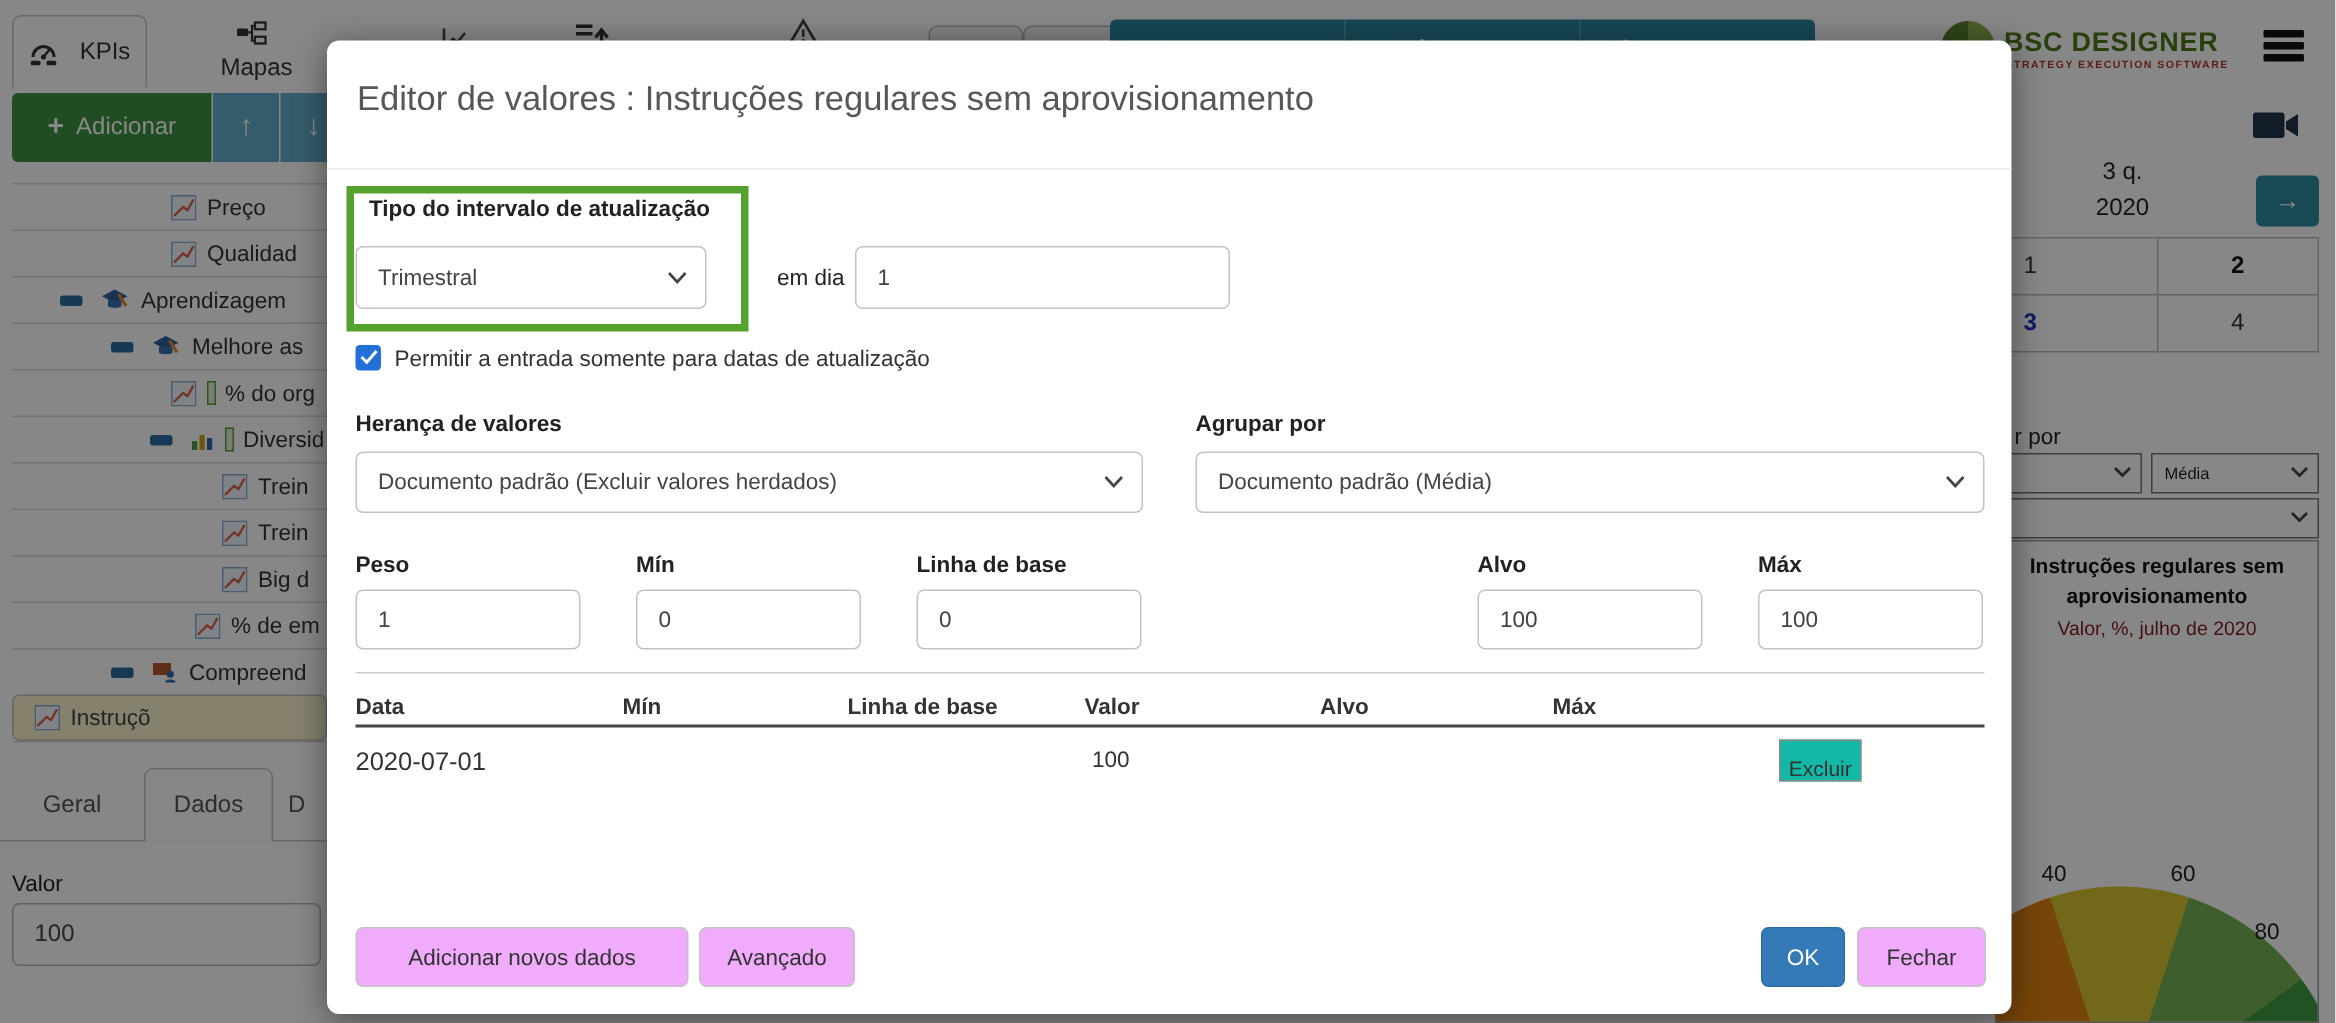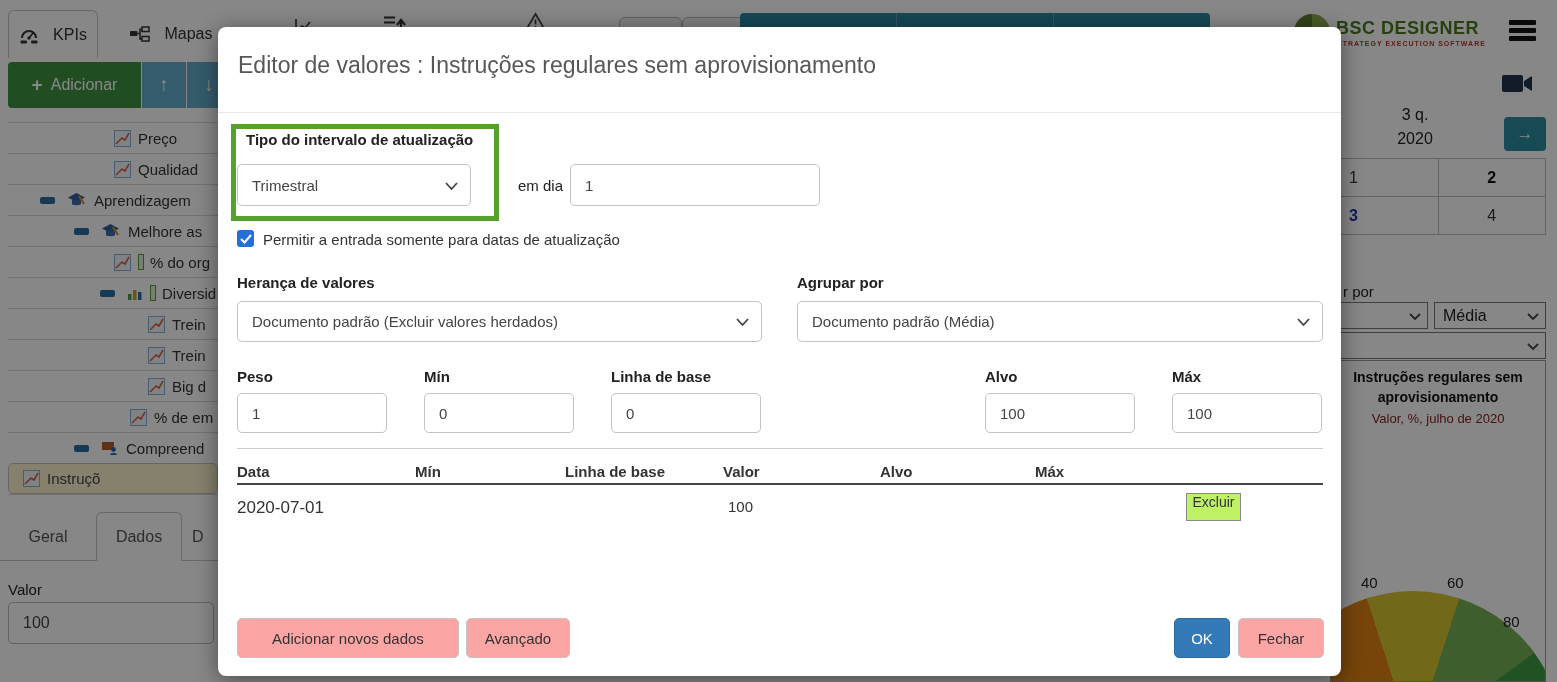--- a/index.html
+++ b/index.html
@@ -6,21 +6,21 @@
   html,body { width:1557px; height:682px; }
   body { position:relative; overflow:hidden; background:#fff;
          font-family:"Liberation Sans", sans-serif; color:#333; }
   .abs { position:absolute; }
 
   
   .tab-kpis { left:8px; top:10px; width:90px; height:48px; background:#fff;
     border:1px solid #c6c6c6; border-bottom:none; border-radius:6px 6px 0 0;
     display:flex; align-items:center; justify-content:center; gap:7px; font-size:16px; color:#333; }
   .tab-mapas { left:112px; top:10px; width:118px; height:48px;
-    display:flex; align-items:center; justify-content:center; gap:7px; font-size:16px; color:#333; }
+    display:flex; align-items:center; justify-content:center; gap:7px; font-size:16px; color:#333;flex-direction:column; }
   .ghost-icon { color:#444; }
   .mini-btns { left:619px; top:17px; width:126px; height:41px; display:flex; }
   .mini-btn { flex:1; background:#f4f4f4; border:1px solid #b9b9b9; border-radius:6px 6px 0 0;
     display:flex; align-items:center; justify-content:center; }
   .dot { width:11px; height:11px; border-radius:50%; }
   .dot-orange { background:#c96a28; } .dot-green { background:#5a9e32; }
   .action-bar { left:740px; top:13px; width:470px; height:45px; background:#2b87a0;
     border-radius:4px 4px 0 0; display:flex; }
   .action-btn { flex:1; display:flex; align-items:center; justify-content:center; gap:9px;
     color:#fff; font-size:16px; border-left:1px solid rgba(255,255,255,.25); }
@@ -59,21 +59,21 @@
   
   .period { text-align:center; font-size:16px; color:#222; }
   .next-btn { left:1504px; top:117px; width:42px; height:34px; background:#2e8ca3; color:#fff;
     border-radius:4px; display:flex; align-items:center; justify-content:center; font-size:17px; font-weight:bold; }
   .qgrid { left:1330px; top:158px; width:216px; display:grid; grid-template-columns:1fr 1fr;
     border-top:1px solid #bdbdbd; border-left:1px solid #bdbdbd; }
   .qcell { height:38px; border-right:1px solid #bdbdbd; border-bottom:1px solid #bdbdbd;
     display:flex; align-items:center; font-size:16px; color:#333; }
   .qcell.c1 { padding-left:18px; } .qcell.c2 { justify-content:center; }
   .qcell.bold { font-weight:bold; color:#111; } .qcell.blue { font-weight:bold; color:#2233bb; }
-  .rsel { border:1px solid #777; background:#fff; display:flex; align-items:center; font-size:16px; color:#222; }
+  .rsel { border:1px solid #777; background:#fff; display:flex; align-items:center; font-size:11px; color:#222; }
   .rsel .chev { margin-left:auto; margin-right:6px; }
   .chart-panel { left:1330px; top:360px; width:216px; height:322px; background:#fff;
     border:1px solid #9a9a9a; overflow:hidden; }
   .chart-title { margin-top:6px; text-align:center; font-weight:bold; font-size:14px; color:#111;
     line-height:1.45; padding:0 6px; }
   .chart-sub { text-align:center; font-size:13px; color:#7f1d1d; margin-top:3px; }
   .gauge { position:absolute; left:-68px; top:230px; width:300px; height:300px; border-radius:50%;
     background:conic-gradient(from 270deg,
       #d9534f 0 36deg, #e08214 36deg 72deg, #d6c432 72deg 108deg,
       #77b255 108deg 144deg, #3f9b45 144deg 180deg, transparent 180deg 360deg); }
@@ -88,23 +88,23 @@
   .green-box { left:13px; top:97px; width:268px; height:97px; border:5px solid #55a12e; }
   .blabel { font-weight:bold; font-size:15px; color:#222; }
   .inp, .sel { border:1px solid #c3c3c3; border-radius:5px; background:#fff;
     display:flex; align-items:center; padding-left:14px; color:#444; font-size:15px; }
   .sel .chev { margin-left:auto; margin-right:12px; }
   .checkbox { left:19px; top:203px; width:17px; height:17px; background:#2270d8; border-radius:3px;
     display:flex; align-items:center; justify-content:center; }
   .thead { font-weight:bold; font-size:15px; color:#333; }
   .tline-light { left:19px; top:421px; width:1086px; height:1px; background:#ccc; }
   .tline-dark { left:19px; top:456px; width:1086px; height:2px; background:#444; }
-  .excluir { left:968px; top:466px; width:55px; height:28px; background:#bef264; border:1px solid #8a8a8a;
-    display:flex; align-items:flex-start; justify-content:center; font-size:14px; color:#333; }
-  .fbtn { height:40px; border:1px solid #c3c3c3; border-radius:5px; background:#fca5a5;
+  .excluir { left:968px; top:466px; width:55px; height:28px; background:#14b8a6; border:1px solid #8a8a8a;
+    display:flex; align-items:flex-end; justify-content:center; font-size:14px; color:#333; }
+  .fbtn { height:40px; border:1px solid #c3c3c3; border-radius:5px; background:#f0abfc;
     display:flex; align-items:center; justify-content:center; font-size:15px; color:#333; }
   .fbtn.primary { background:#337ab7; border-color:#2e6da4; color:#fff; }
 </style>
 </head>
 <body>
 
 <div>
 
   <div class="abs tab-kpis">
     <span class="ticon">

